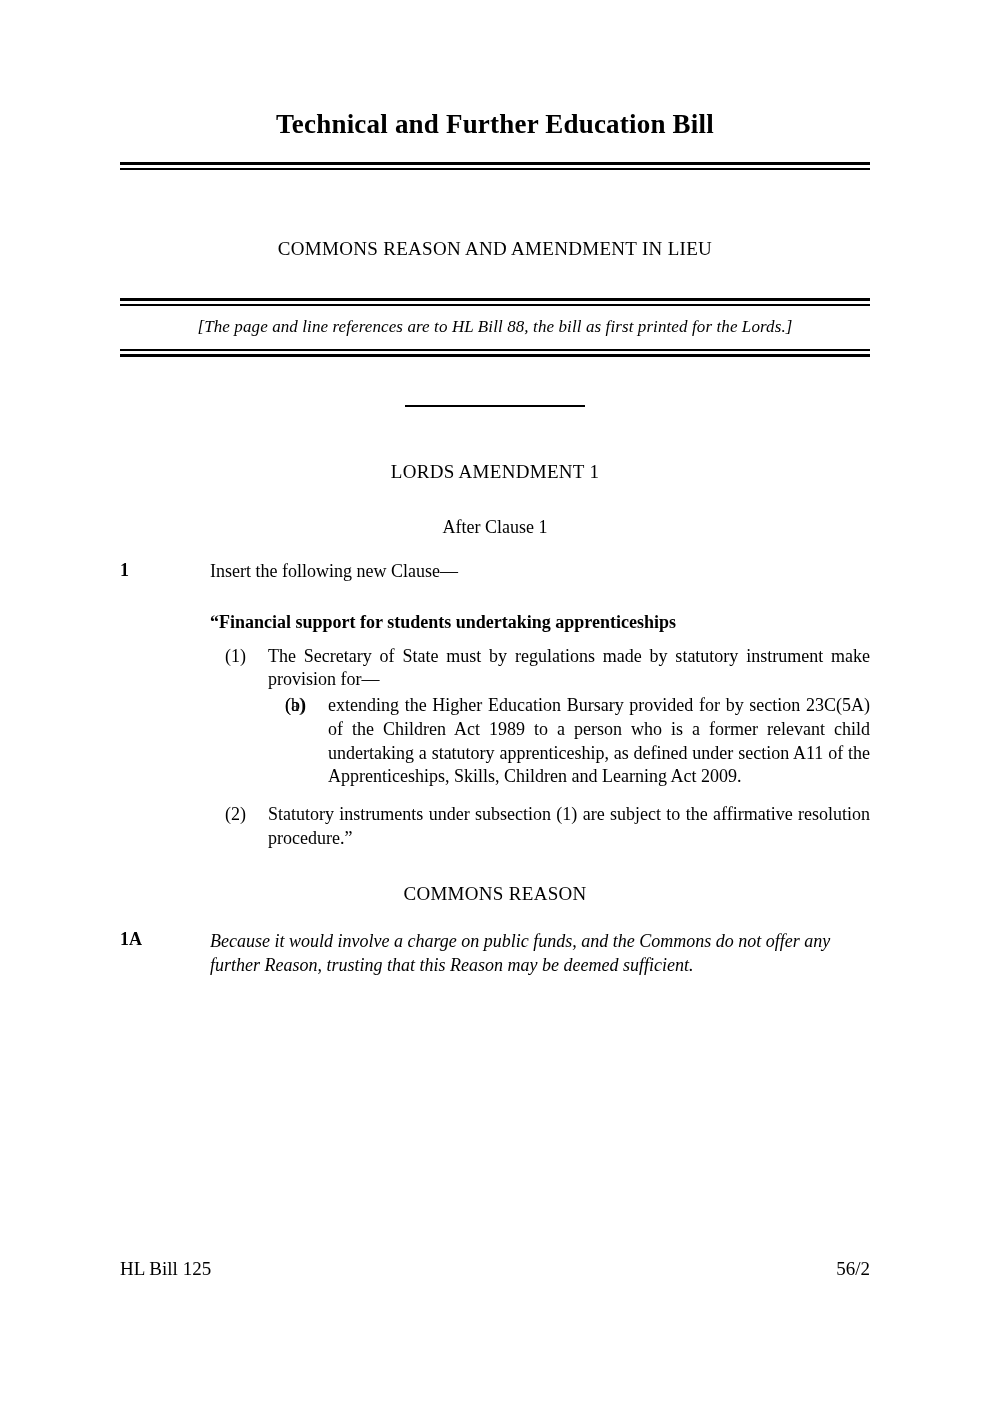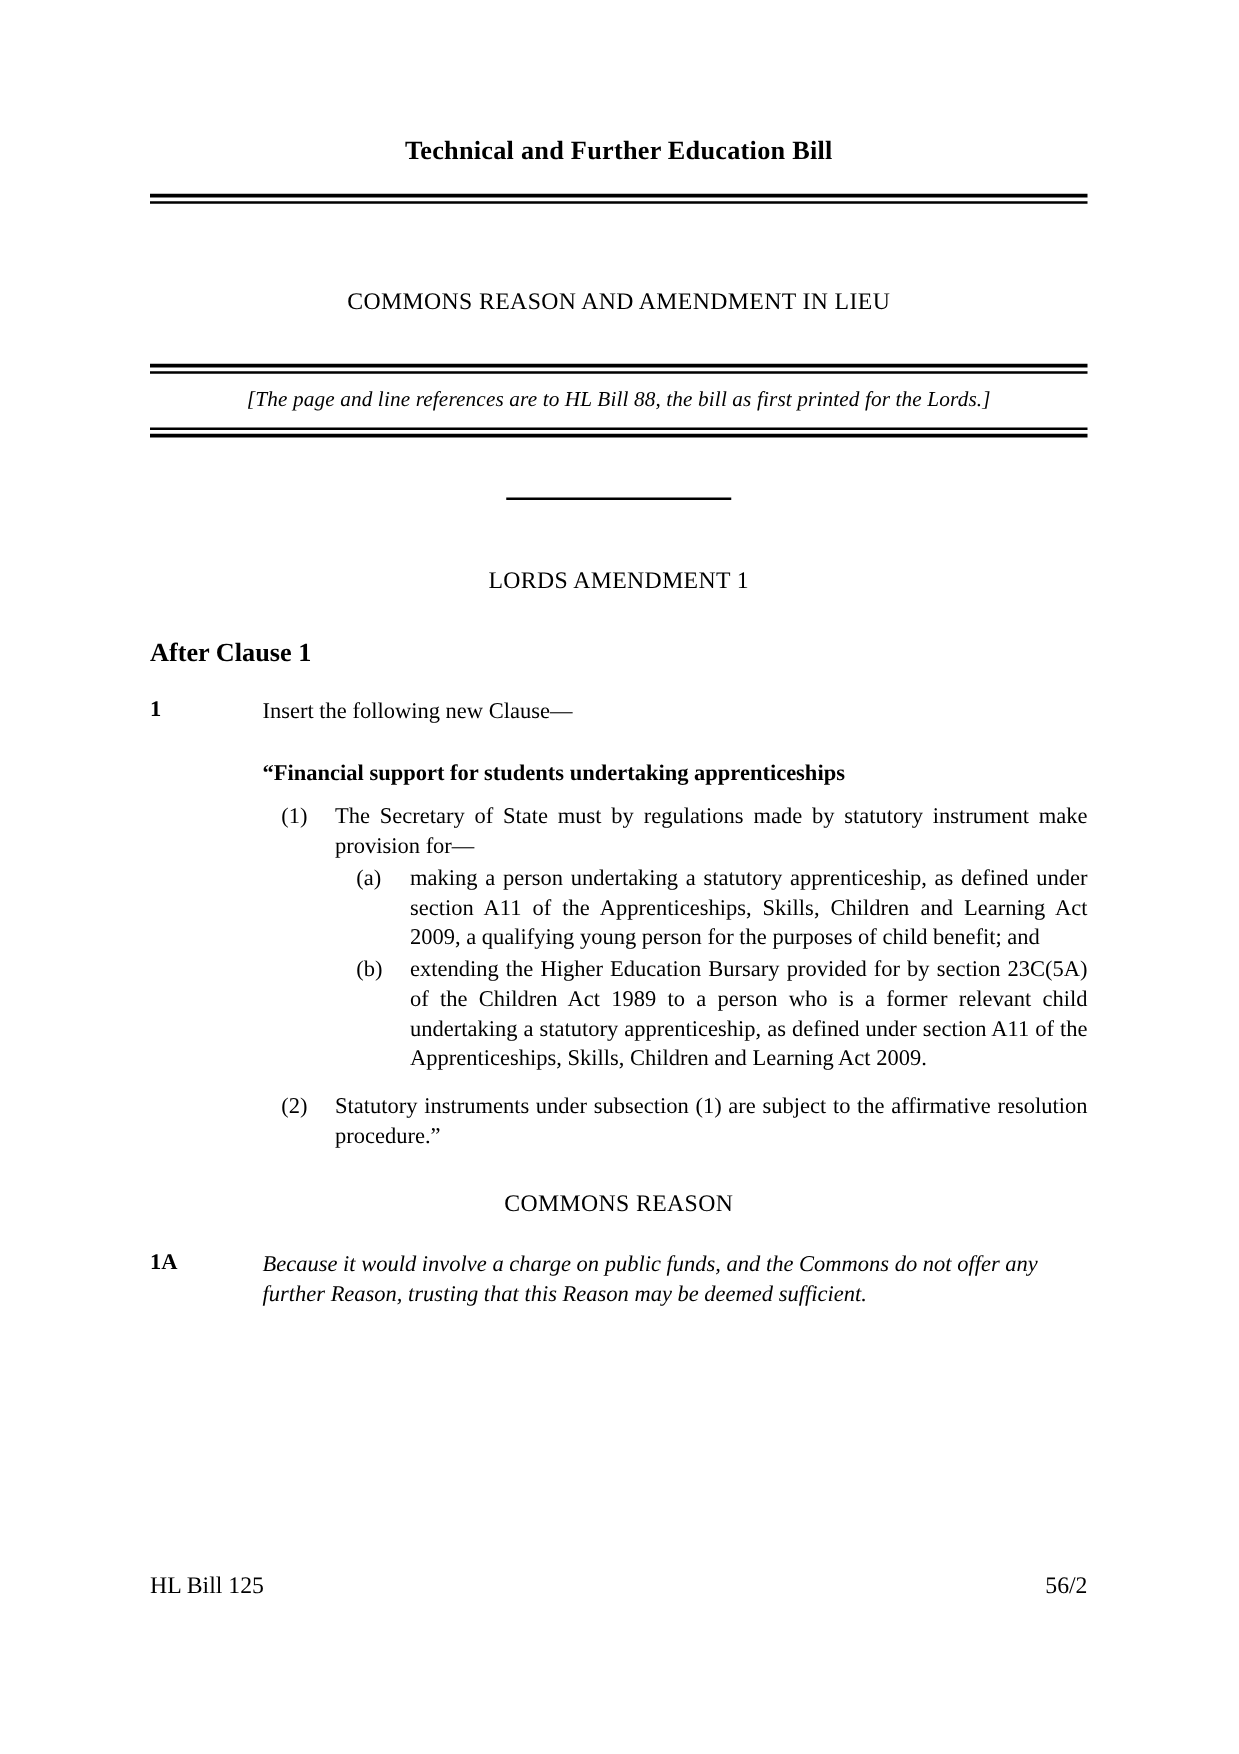--- a/index.html
+++ b/index.html
@@ -19,21 +19,21 @@
     position: absolute;
     left: 120px;
     top: 0;
     width: 750px;
     height: 1403px;
   }
 
   
   .doc-title {
     text-align: center;
-    font-size: 21px;
+    font-size: 27px;
     font-weight: bold;
     letter-spacing: 0.2px;
     margin: 0;
     padding-top: 108px;
     line-height: 1.2;
   }
 
   
   .rule-double {
     width: 100%;
@@ -83,22 +83,23 @@
     letter-spacing: 0.1px;
   }
   .amendment-heading {
     text-align: center;
     font-size: 19px;
     margin: 0;
     padding-top: 54px;
     letter-spacing: 0.3px;
   }
   .clause-heading {
-    font-size: 21px;
-    font-weight: bold;
+    text-align: center;
+    font-size: 18px;
+    font-weight: normal;
     margin: 0;
     padding-top: 34px;
   }
   .commons-reason-heading {
     text-align: center;
     font-size: 19px;
     margin: 0;
     padding-top: 32px;
     letter-spacing: 0.3px;
   }
@@ -244,21 +245,20 @@
   <div class="inserted">
     <p class="inserted-title">“Financial support for students undertaking apprenticeships</p>
 
     <div class="sub">
       <span class="num">(1)</span>
       <span>The Secretary of State must by regulations made by statutory instrument make provision for—</span>
     </div>
 
     <div class="para">
       <span class="num">(a)</span>
-      <span>making a person undertaking a statutory apprenticeship, as defined under section A11 of the Apprenticeships, Skills, Children and Learning Act 2009, a qualifying young person for the purposes of child benefit; and</span>
     </div>
 
     <div class="para">
       <span class="num">(b)</span>
       <span>extending the Higher Education Bursary provided for by section 23C(5A) of the Children Act 1989 to a person who is a former relevant child undertaking a statutory apprenticeship, as defined under section A11 of the Apprenticeships, Skills, Children and Learning Act 2009.</span>
     </div>
 
     <div class="sub sub-spaced">
       <span class="num">(2)</span>
       <span>Statutory instruments under subsection (1) are subject to the affirmative resolution procedure.”</span>

